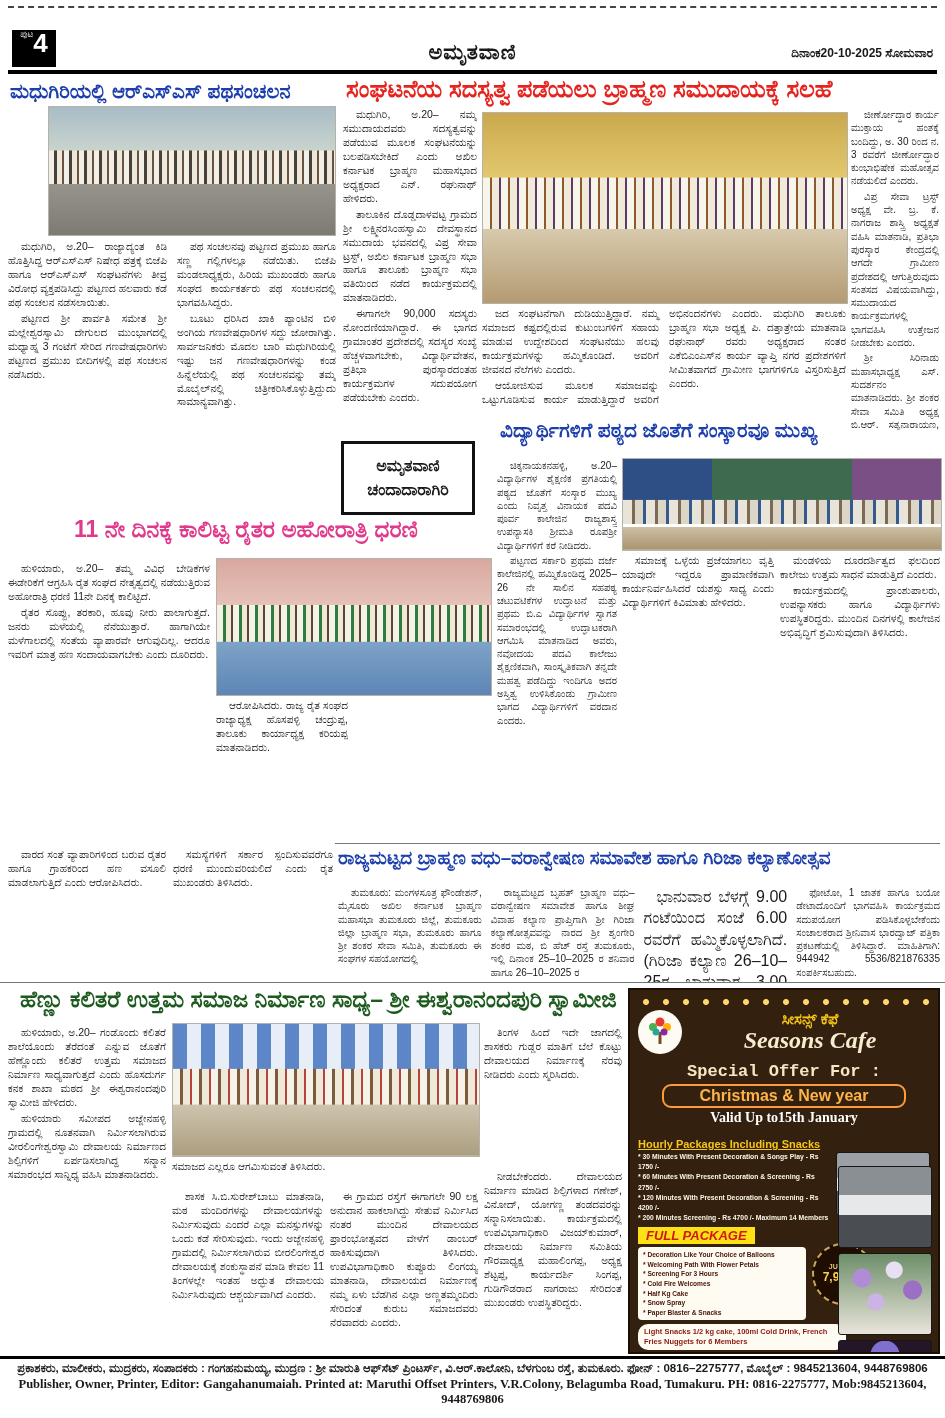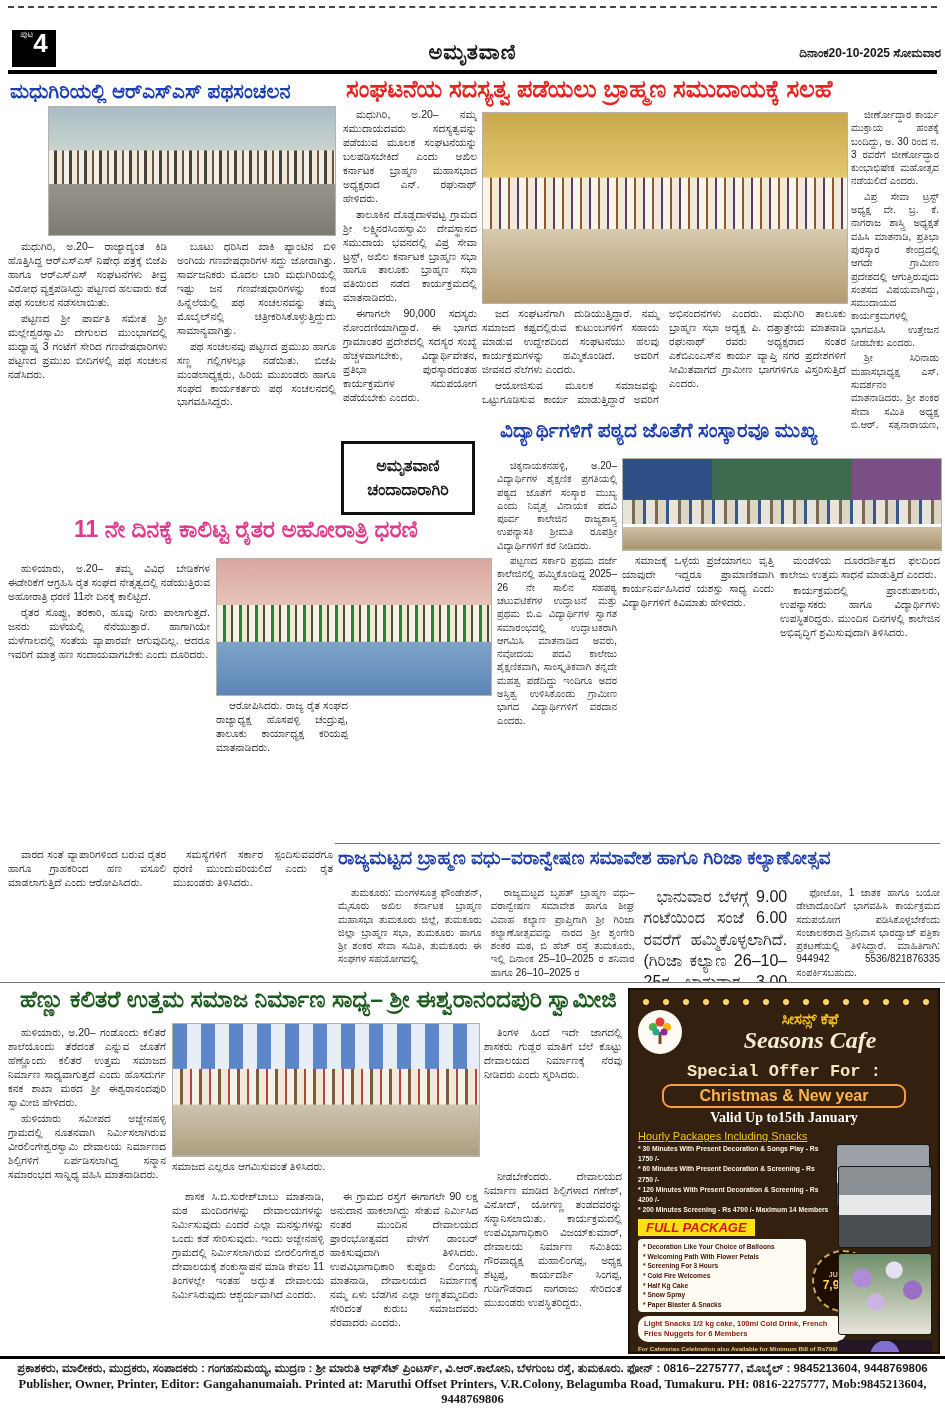--- a/index.html
+++ b/index.html
@@ -63,23 +63,23 @@
   .ad-names{flex:1;text-align:center;}
   .ad-kn{color:var(--ad-gold,#f5c518);font-size:15px;font-weight:bold;}
   .ad-en{font-family:"Liberation Serif","DejaVu Serif",serif;font-style:italic;font-weight:bold;
          font-size:24px;color:#f8ecd0;line-height:1.05;}
   .ad-offer{font-family:Liberation Mono, monospace;font-weight:bold;font-size:17px;
             text-align:center;color:#f6e7c4;margin-top:8px;}
   .ad-xmas{margin:3px auto 0;width:82%;border:2px solid #ff9a3c;border-radius:9px;text-align:center;
            font-weight:bold;font-size:16px;color:#ffb347;padding:1px 0;}
   .ad-valid{font-family:"Liberation Serif","DejaVu Serif",serif;text-align:center;font-weight:bold;
             font-size:14px;color:#fff;margin-top:2px;}
-  .ad-hourly{color:var(--ad-gold,#f5c518);font-weight:normal;font-size:11px;text-decoration:underline;margin-top:4px;}
+  .ad-hourly{color:var(--ad-gold,#f5c518);font-weight:bold;font-size:11px;text-decoration:underline;margin-top:12px;}
   .ad-pkg{list-style:none;margin:2px 0 0;padding:0;width:200px;font-size:6.8px;line-height:1.5;color:#fdf6e3;font-weight:bold;}
-  .ad-row{display:flex;align-items:flex-end;gap:6px;margin-top:4px;}
+  .ad-row{display:flex;align-items:center;gap:6px;margin-top:4px;}
   .ad-fp-label{display:inline-block;background:#ffe014;color:#d01818;font-weight:bold;font-size:13px;
                padding:1px 8px;font-style:italic;}
   .ad-card{background:#fdfbf2;color:#4a1206;border-radius:4px;padding:3px 5px;width:158px;font-size:6.6px;
            line-height:1.45;font-weight:bold;}
   .ad-card div::before{content:"* ";}
   .ad-badge{width:58px;height:58px;border-radius:50%;background:#1f0d02;border:2px dashed #caa85a;
             display:flex;flex-direction:column;align-items:center;justify-content:center;color:#e8c87a;flex:0 0 auto;}
   .ad-badge .b1{font-size:7px;font-weight:bold;}
   .ad-badge .b2{font-size:12px;font-weight:bold;color:#ffd24a;}
   .ad-pill{background:#fdfbf2;border-radius:10px;color:#8c1a10;font-weight:bold;font-size:7.5px;
@@ -114,32 +114,32 @@
 
 <div class="page">
 
   <div class="abs dash" style="left:8px;top:6px;width:929px;"></div>
 
   <div class="abs pagenum" style="left:12px;top:30px;width:44px;height:37px;">
     <span class="pg-label">ಪುಟ</span>
     <span class="pg-num">4</span>
   </div>
   <div class="abs masthead" style="left:0;right:0;top:40px;">ಅಮೃತವಾಣಿ</div>
-  <div class="abs dateline" style="right:4px;top:46px;width:220px;">ದಿನಾಂಕ20-10-2025 ಸೋಮವಾರ</div>
+  <div class="abs dateline" style="right:12px;top:46px;width:220px;">ದಿನಾಂಕ20-10-2025 ಸೋಮವಾರ</div>
   <div class="abs rule" style="left:8px;top:70px;width:929px;height:4px;"></div>
 
   <div class="abs hl hl-blue" style="left:10px;top:80px;width:332px;font-size:20px;">ಮಧುಗಿರಿಯಲ್ಲಿ ಆರ್‌ಎಸ್‌ಎಸ್ ಪಥಸಂಚಲನ</div>
   <div class="abs hl hl-red" style="left:346px;top:76px;width:592px;font-size:24px;">ಸಂಘಟನೆಯ ಸದಸ್ಯತ್ವ ಪಡೆಯಲು ಬ್ರಾಹ್ಮಣ ಸಮುದಾಯಕ್ಕೆ ಸಲಹೆ</div>
 
   <div class="abs photo ph-rss" style="left:48px;top:106px;width:286px;height:128px;"></div>
   <div class="abs body-txt two-col" style="left:8px;top:240px;width:328px;height:274px;">
     <p>ಮಧುಗಿರಿ, ಅ.20– ರಾಜ್ಯಾದ್ಯಂತ ಕಿಡಿ ಹೊತ್ತಿಸಿದ್ದ ಆರ್‌ಎಸ್‌ಎಸ್ ನಿಷೇಧ ಪತ್ರಕ್ಕೆ ಬಿಜೆಪಿ ಹಾಗೂ ಆರ್‌ಎಸ್‌ಎಸ್ ಸಂಘಟನೆಗಳು ತೀವ್ರ ವಿರೋಧ ವ್ಯಕ್ತಪಡಿಸಿದ್ದು ಪಟ್ಟಣದ ಹಲವಾರು ಕಡೆ ಪಥ ಸಂಚಲನ ನಡೆಸಲಾಯಿತು.</p>
     <p>ಪಟ್ಟಣದ ಶ್ರೀ ಪಾರ್ವತಿ ಸಮೇತ ಶ್ರೀ ಮಲ್ಲೇಶ್ವರಸ್ವಾಮಿ ದೇಗುಲದ ಮುಂಭಾಗದಲ್ಲಿ ಮಧ್ಯಾಹ್ನ 3 ಗಂಟೆಗೆ ಸೇರಿದ ಗಣವೇಷಧಾರಿಗಳು ಪಟ್ಟಣದ ಪ್ರಮುಖ ಬೀದಿಗಳಲ್ಲಿ ಪಥ ಸಂಚಲನ ನಡೆಸಿದರು.</p>
+    <p>ಪಥ ಸಂಚಲನವು ಪಟ್ಟಣದ ಪ್ರಮುಖ ಹಾಗೂ ಸಣ್ಣ ಗಲ್ಲಿಗಳಲ್ಲೂ ನಡೆಯಿತು. ಬಿಜೆಪಿ ಮಂಡಲಾಧ್ಯಕ್ಷರು, ಹಿರಿಯ ಮುಖಂಡರು ಹಾಗೂ ಸಂಘದ ಕಾರ್ಯಕರ್ತರು ಪಥ ಸಂಚಲನದಲ್ಲಿ ಭಾಗವಹಿಸಿದ್ದರು.</p>
     <p>ಬೂಟು ಧರಿಸಿದ ಖಾಕಿ ಪ್ಯಾಂಟಿನ ಬಿಳಿ ಅಂಗಿಯ ಗಣವೇಷಧಾರಿಗಳ ಸದ್ದು ಜೋರಾಗಿತ್ತು. ಸಾರ್ವಜನಿಕರು ಮೊದಲ ಬಾರಿ ಮಧುಗಿರಿಯಲ್ಲಿ ಇಷ್ಟು ಜನ ಗಣವೇಷಧಾರಿಗಳನ್ನು ಕಂಡ ಹಿನ್ನೆಲೆಯಲ್ಲಿ ಪಥ ಸಂಚಲನವನ್ನು ತಮ್ಮ ಮೊಬೈಲ್‌ನಲ್ಲಿ ಚಿತ್ರೀಕರಿಸಿಕೊಳ್ಳುತ್ತಿದ್ದುದು ಸಾಮಾನ್ಯವಾಗಿತ್ತು.</p>
-    <p>ಪಥ ಸಂಚಲನವು ಪಟ್ಟಣದ ಪ್ರಮುಖ ಹಾಗೂ ಸಣ್ಣ ಗಲ್ಲಿಗಳಲ್ಲೂ ನಡೆಯಿತು. ಬಿಜೆಪಿ ಮಂಡಲಾಧ್ಯಕ್ಷರು, ಹಿರಿಯ ಮುಖಂಡರು ಹಾಗೂ ಸಂಘದ ಕಾರ್ಯಕರ್ತರು ಪಥ ಸಂಚಲನದಲ್ಲಿ ಭಾಗವಹಿಸಿದ್ದರು.</p>
   </div>
 
   <div class="abs body-txt" style="left:343px;top:108px;width:134px;height:322px;">
     <p>ಮಧುಗಿರಿ, ಅ.20– ನಮ್ಮ ಸಮುದಾಯದವರು ಸದಸ್ಯತ್ವವನ್ನು ಪಡೆಯುವ ಮೂಲಕ ಸಂಘಟನೆಯನ್ನು ಬಲಪಡಿಸಬೇಕಿದೆ ಎಂದು ಅಖಿಲ ಕರ್ನಾಟಕ ಬ್ರಾಹ್ಮಣ ಮಹಾಸಭಾದ ಅಧ್ಯಕ್ಷರಾದ ಎನ್. ರಘುನಾಥ್ ಹೇಳಿದರು.</p>
     <p>ತಾಲೂಕಿನ ದೊಡ್ಡದಾಳವಟ್ಟ ಗ್ರಾಮದ ಶ್ರೀ ಲಕ್ಷ್ಮಿನರಸಿಂಹಸ್ವಾಮಿ ದೇವಸ್ಥಾನದ ಸಮುದಾಯ ಭವನದಲ್ಲಿ ವಿಪ್ರ ಸೇವಾ ಟ್ರಸ್ಟ್, ಅಖಿಲ ಕರ್ನಾಟಕ ಬ್ರಾಹ್ಮಣ ಸಭಾ ಹಾಗೂ ತಾಲೂಕು ಬ್ರಾಹ್ಮಣ ಸಭಾ ವತಿಯಿಂದ ನಡೆದ ಕಾರ್ಯಕ್ರಮದಲ್ಲಿ ಮಾತನಾಡಿದರು.</p>
     <p>ಈಗಾಗಲೇ 90,000 ಸದಸ್ಯರು ನೋಂದಣಿಯಾಗಿದ್ದಾರೆ. ಈ ಭಾಗದ ಗ್ರಾಮಾಂತರ ಪ್ರದೇಶದಲ್ಲಿ ಸದಸ್ಯರ ಸಂಖ್ಯೆ ಹೆಚ್ಚಳವಾಗಬೇಕು, ವಿದ್ಯಾರ್ಥಿವೇತನ, ಪ್ರತಿಭಾ ಪುರಸ್ಕಾರದಂತಹ ಕಾರ್ಯಕ್ರಮಗಳ ಸದುಪಯೋಗ ಪಡೆಯಬೇಕು ಎಂದರು.</p>
   </div>
   <div class="abs photo ph-group" style="left:482px;top:112px;width:364px;height:190px;"></div>
   <div class="abs body-txt two-col" style="left:482px;top:307px;width:364px;height:124px;">
     <p>ಜದ ಸಂಘಟನೆಗಾಗಿ ದುಡಿಯುತ್ತಿದ್ದಾರೆ. ನಮ್ಮ ಸಮಾಜದ ಕಷ್ಟದಲ್ಲಿರುವ ಕುಟುಂಬಗಳಿಗೆ ಸಹಾಯ ಮಾಡುವ ಉದ್ದೇಶದಿಂದ ಸಂಘಟನೆಯು ಹಲವು ಕಾರ್ಯಕ್ರಮಗಳನ್ನು ಹಮ್ಮಿಕೊಂಡಿದೆ. ಅವರಿಗೆ ಜೀವನದ ನೆಲೆಗಳು ಎಂದರು.</p>

